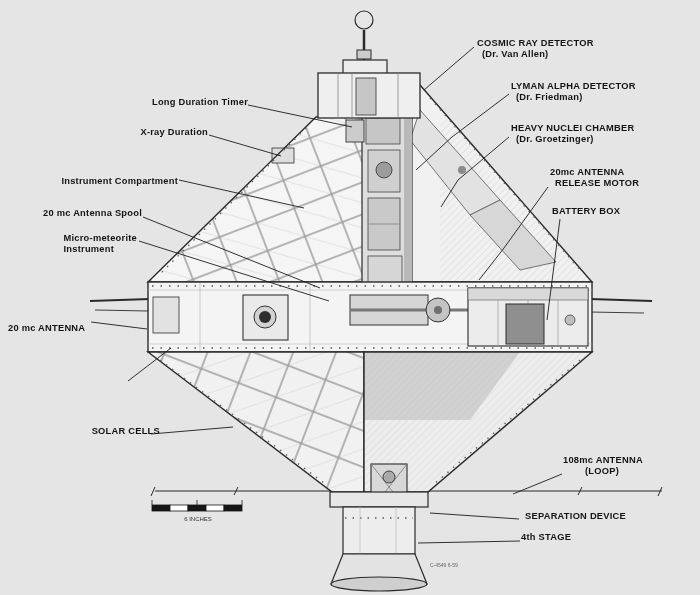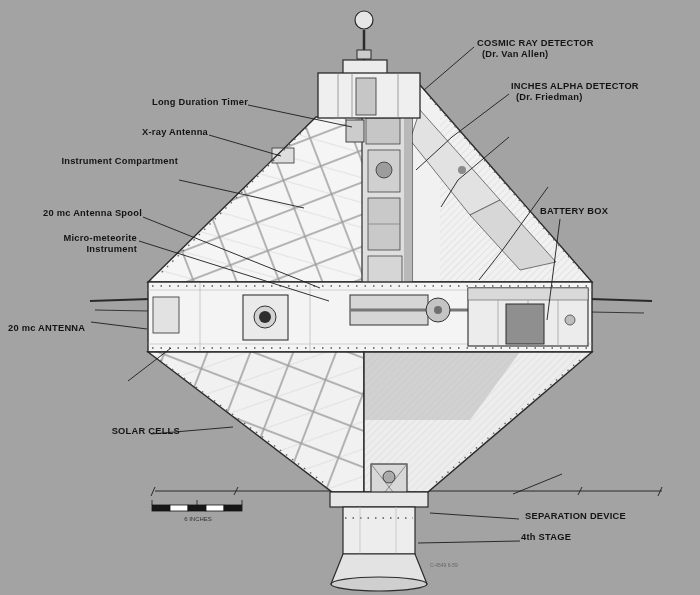--- a/index.html
+++ b/index.html
@@ -1,30 +1,30 @@
 <!DOCTYPE html>
 <html><head>
 <meta charset="utf-8">
 <style>
   * { margin:0; padding:0; box-sizing:border-box; }
   html,body { background:#ffffff; font-family:"Liberation Sans", sans-serif; }
   .canvas {
     position:relative; width:700px; height:595px;
-    background:#a3a3a3; overflow:hidden;
+    background:#e5e5e5; overflow:hidden;
   }
   .canvas svg { position:absolute; left:0; top:0; }
   .lbl {
     position:absolute; font-size:9.3px; font-weight:bold; color:#141414;
     line-height:11px; letter-spacing:.25px; white-space:nowrap;
   }
   .lbl .ln { display:block; }
   .lbl .ind  { padding-left:5px; }
   .lbl .ind2 { padding-left:14px; }
   .lbl .ind3 { padding-left:22px; }
-  .lbl.r { text-align:right; }
+  .lbl.r { text-align:left; }
 </style>
 </head>
 <body>
 
 <div class="canvas">
 
   <svg width="700" height="595" viewBox="0 0 700 595">
     <defs>
       <pattern id="hatch" width="5" height="5" patternUnits="userSpaceOnUse" patternTransform="rotate(45)">
         <line x1="0" y1="0" x2="0" y2="5" stroke="#9a9a9a" stroke-width="0.6"></line>
@@ -209,60 +209,72 @@
 
     <text x="430" y="567" font-size="5" fill="#666666">C-4549 6-59</text>
   </svg>
 
   <div class="lbl" style="left:477px;top:38px">
     <span class="ln">COSMIC RAY DETECTOR</span>
     <span class="ln ind">(Dr. Van Allen)</span>
   </div>
 
   <div class="lbl" style="left:511px;top:81px">
-    <span class="ln">INCHES ALPHA DETECTOR</span>
+    <span class="ln">LYMAN ALPHA DETECTOR</span>
     <span class="ln ind">(Dr. Friedman)</span>
   </div>
 
-
-
-  <div class="lbl" style="left:540px;top:206px">
+  <div class="lbl" style="left:511px;top:123px">
+    <span class="ln">HEAVY NUCLEI CHAMBER</span>
+    <span class="ln ind">(Dr. Groetzinger)</span>
+  </div>
+
+  <div class="lbl" style="left:550px;top:167px">
+    <span class="ln">20mc ANTENNA</span>
+    <span class="ln ind">RELEASE MOTOR</span>
+  </div>
+
+  <div class="lbl" style="left:552px;top:206px">
     <span class="ln">BATTERY BOX</span>
   </div>
 
   <div class="lbl r" style="right:452px;top:97px">
     <span class="ln">Long Duration Timer</span>
   </div>
 
   <div class="lbl r" style="right:492px;top:127px">
-    <span class="ln">X-ray Antenna</span>
-  </div>
-
-  <div class="lbl r" style="right:522px;top:156px">
+    <span class="ln">X-ray Duration</span>
+  </div>
+
+  <div class="lbl r" style="right:522px;top:176px">
     <span class="ln">Instrument Compartment</span>
   </div>
 
   <div class="lbl r" style="right:558px;top:208px">
     <span class="ln">20 mc Antenna Spool</span>
   </div>
 
   <div class="lbl r" style="right:563px;top:233px">
     <span class="ln">Micro-meteorite</span>
     <span class="ln">Instrument</span>
   </div>
 
   <div class="lbl" style="left:8px;top:323px">
     <span class="ln">20 mc ANTENNA</span>
   </div>
 
 
-  <div class="lbl r" style="right:520px;top:426px">
+  <div class="lbl r" style="right:540px;top:426px">
     <span class="ln">SOLAR CELLS</span>
   </div>
 
+  <div class="lbl" style="left:563px;top:455px">
+    <span class="ln">108mc ANTENNA</span>
+    <span class="ln ind3">(LOOP)</span>
+  </div>
 
   <div class="lbl" style="left:525px;top:511px">
     <span class="ln">SEPARATION DEVICE</span>
   </div>
 
   <div class="lbl" style="left:521px;top:532px">
     <span class="ln">4th STAGE</span>
   </div>
 
 </div>

